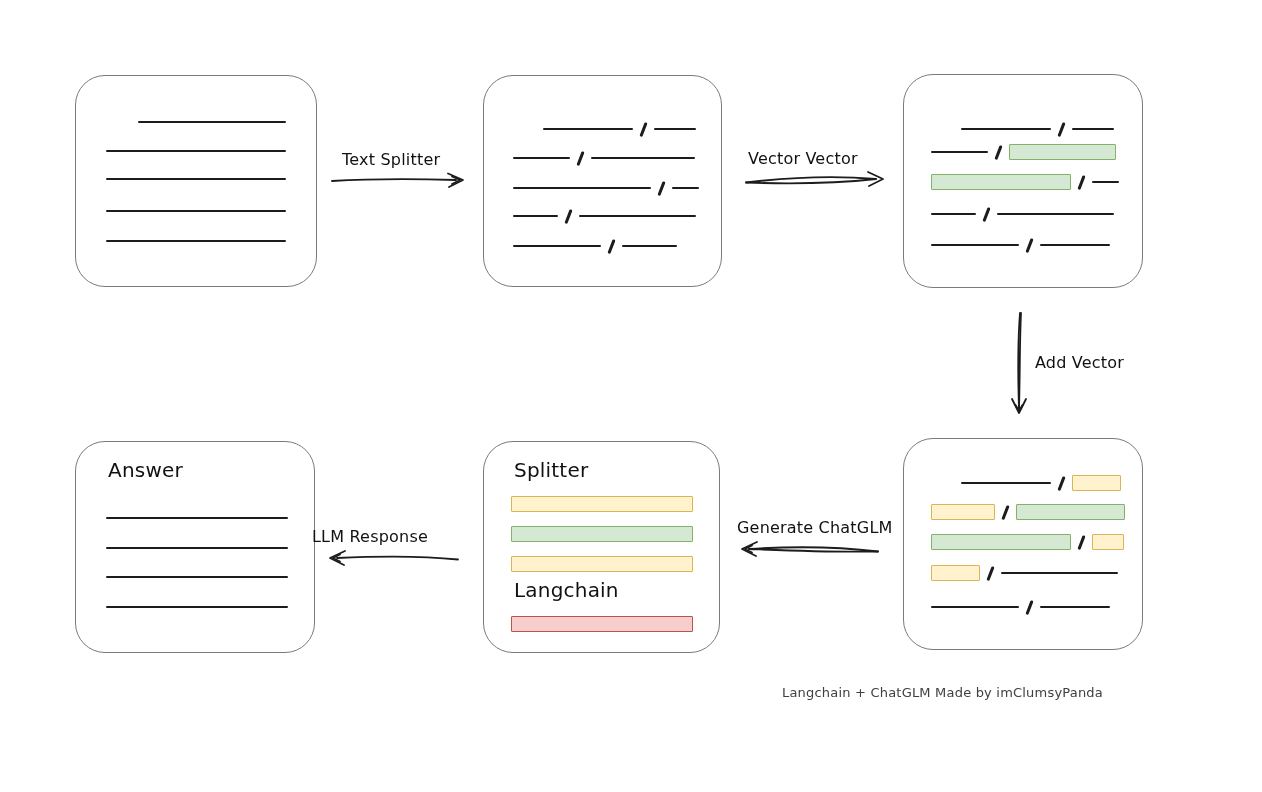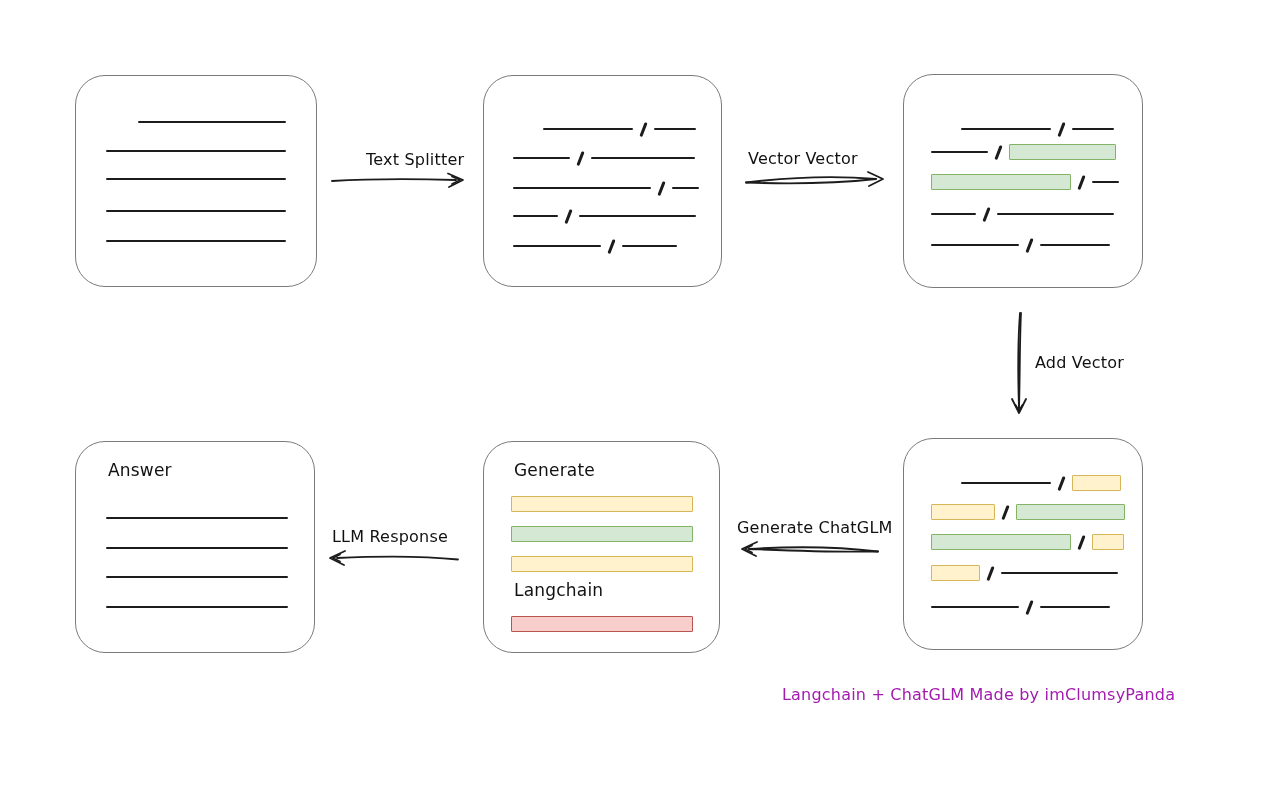--- a/index.html
+++ b/index.html
@@ -18,30 +18,30 @@
   #box-answer{left:75px;top:441px;width:238px;height:210px;}
 
   .row{position:absolute;display:flex;align-items:center;gap:7px;height:16px;}
   .seg{flex:0 0 auto;}
   .seg.line{height:2px;background:#1c1c1c;border-radius:1px;}
   .seg.slash{width:2.6px;height:15px;background:#1c1c1c;border-radius:1.4px;transform:rotate(21deg);margin:0 2px;}
   .seg.rect{height:14px;border:1.5px solid;border-radius:1px;}
   .seg.rect.green{background:#d5e8d4;border-color:#82b366;}
   .seg.rect.yellow{background:#fff2cc;border-color:#d6b656;}
   .seg.rect.red{background:#f8cecc;border-color:#b85450;}
-  .row-text{font-size:17px;font-weight:400;color:#111;white-space:nowrap;letter-spacing:.2px;}
+  .row-text{font-size:20px;font-weight:400;color:#111;white-space:nowrap;letter-spacing:.2px;}
 
   .arrow-label{position:absolute;font-size:16px;color:#111;white-space:nowrap;letter-spacing:.2px;}
-  #lbl-text-splitter{left:342px;top:150px;margin-left:24px;}
+  #lbl-text-splitter{left:342px;top:150px;}
   #lbl-vector-search{left:748px;top:149px;}
   #lbl-add-context{left:1035px;top:353px;}
   #lbl-generate-prompt{left:737px;top:518px;}
-  #lbl-llm-response{left:332px;top:527px;}
-
-  #caption{position:absolute;left:782px;top:685px;font-size:16px;color:#a21caf;letter-spacing:.2px;white-space:nowrap;}
+  #lbl-llm-response{left:312px;top:527px;}
+
+  #caption{position:absolute;left:782px;top:685px;font-size:13px;color:#404040;letter-spacing:.2px;white-space:nowrap;}
 
   #arrows{position:absolute;left:0;top:0;pointer-events:none;}
 </style>
 </head>
 <body>
 
 <div class="box" id="box-document">
     <div class="row" style="top: 38px; left: 62px;">
       <div class="seg line" style="width: 148px;"></div>
     </div>
@@ -134,21 +134,21 @@
       <div class="seg line" style="width: 117px;"></div>
     </div>
     <div class="row" style="top: 160px; left: 27px;">
       <div class="seg line" style="width: 88px;"></div>
       <div class="seg slash"></div>
       <div class="seg line" style="width: 70px;"></div>
     </div>
   </div>
 <div class="box" id="box-prompt">
     <div class="row" style="top: 20px; left: 30px;">
-      <span class="row-text">Generate</span>
+      <span class="row-text">Splitter</span>
     </div>
     <div class="row" style="top: 54px; left: 27px;">
       <div class="seg rect yellow" style="width: 180px;"></div>
     </div>
     <div class="row" style="top: 84px; left: 27px;">
       <div class="seg rect green" style="width: 180px;"></div>
     </div>
     <div class="row" style="top: 114px; left: 27px;">
       <div class="seg rect yellow" style="width: 180px;"></div>
     </div>

